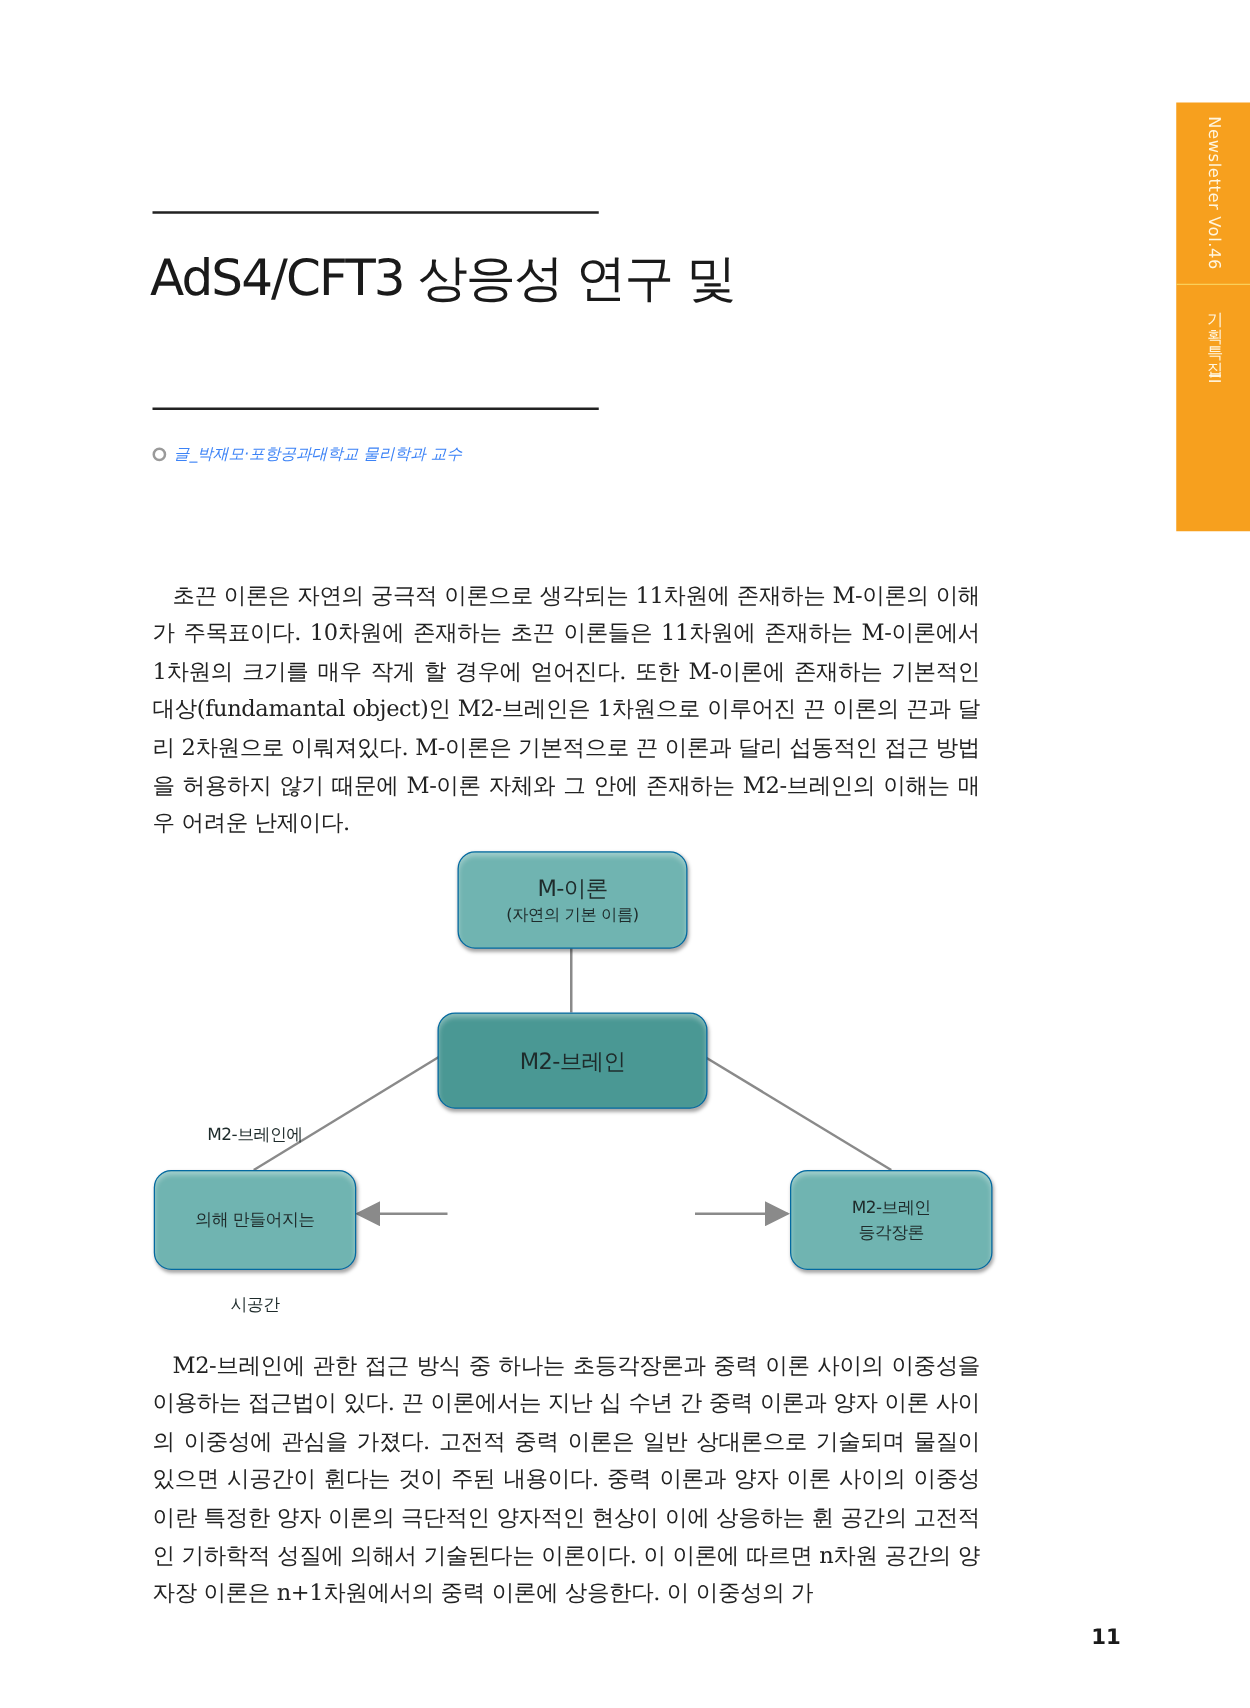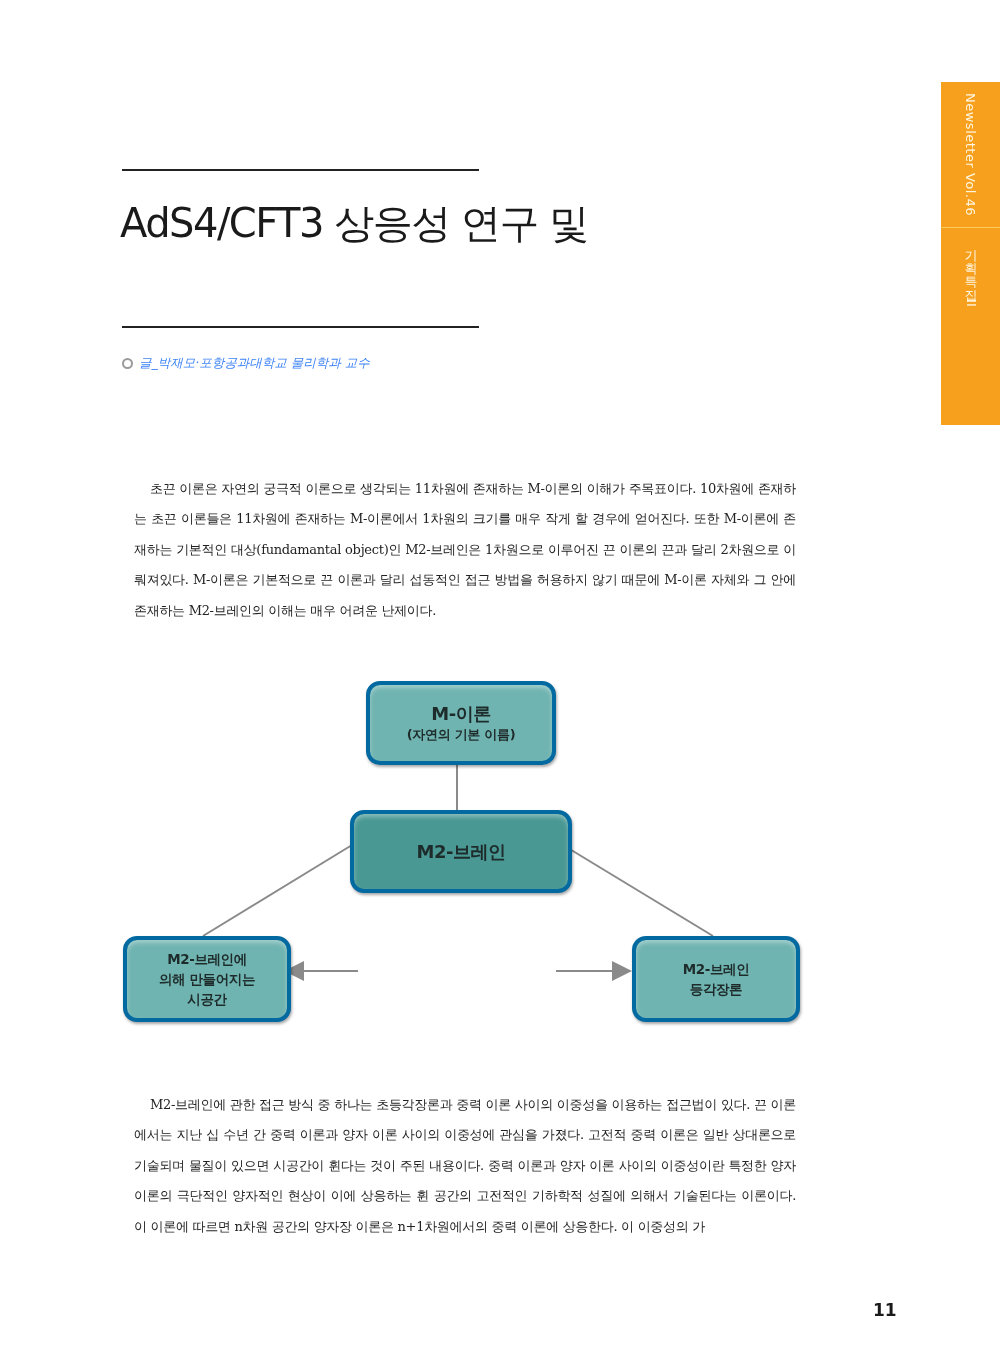--- a/index.html
+++ b/index.html
@@ -34,28 +34,28 @@
   .byline {
     position: absolute; left: 122px; top: 355px;
     font-family: "DejaVu Sans", "Liberation Sans", sans-serif; font-size: 12.5px; color: #3b82f6;
     display: flex; align-items: center; gap: 6px; font-style: italic;
   }
   .bullet-circle {
     width: 7px; height: 7px; border-radius: 50%; border: 2.5px solid #9a9a9a; background: #fff;
   }
   .para {
     position: absolute; left: 122px; width: 662px;
-    font-size: 13px; line-height: 30.4px; color: #222; text-align: justify; margin: 12px;
+    font-size: 18px; line-height: 30.4px; color: #222; text-align: justify; margin: 0;
     text-indent: 16px; letter-spacing: -0.3px;
   }
   .diagram { position: absolute; left: 118px; top: 675px; width: 680px; height: 345px; }
   .node {
     position: absolute; display: flex; flex-direction: column; align-items: center; justify-content: center;
     font-family: "DejaVu Sans", "Liberation Sans", sans-serif; color: #1e2b2b; text-align: center;
-    border: 4px solid #0369a1; box-shadow: 1px 2px 3px rgba(0,0,0,0.35), inset 0 3px 4px rgba(255,255,255,0.35); font-weight: bold;
+    border: 1px solid #0369a1; box-shadow: 1px 2px 3px rgba(0,0,0,0.35), inset 0 3px 4px rgba(255,255,255,0.35);
   }
   .node.light { background: #70b4b1; }
   .node.dark { background: #4a9894; }
   .node.box { border-radius: 14px; }
   .node.ellipse { border-radius: 50%; }
   .n-title { font-size: 18px; letter-spacing: -0.5px; }
   .n-sub { font-size: 13px; letter-spacing: -0.3px; text-align: center; }
   .n-small { font-size: 13.5px; line-height: 20px; letter-spacing: -0.4px; }
   .diagram svg { position: absolute; left: 0; top: 0; }
   .page-num {
@@ -104,21 +104,21 @@
 
   <div class="node light box" style="left:248px; top:6px; width:182px; height:76px;">
     <div class="n-title">M-이론</div>
     <div class="n-sub">(자연의 기본 이름)</div>
   </div>
 
   <div class="node dark box" style="left:232px; top:135px; width:214px; height:75px;">
     <div class="n-title">M2-브레인</div>
   </div>
 
-  <div class="node light box" style="left:5px; top:261px; width:160px; height:78px;">
+  <div class="node light box" style="left:5px; top:261px; width:160px; height:78px;gap:48px;">
     <div class="n-small">M2-브레인에</div>
     <div class="n-small">의해 만들어지는</div>
     <div class="n-small">시공간</div>
   </div>
 
 
   <div class="node light box" style="left:514px; top:261px; width:160px; height:78px;">
     <div class="n-small">M2-브레인</div>
     <div class="n-small">등각장론</div>
   </div>

